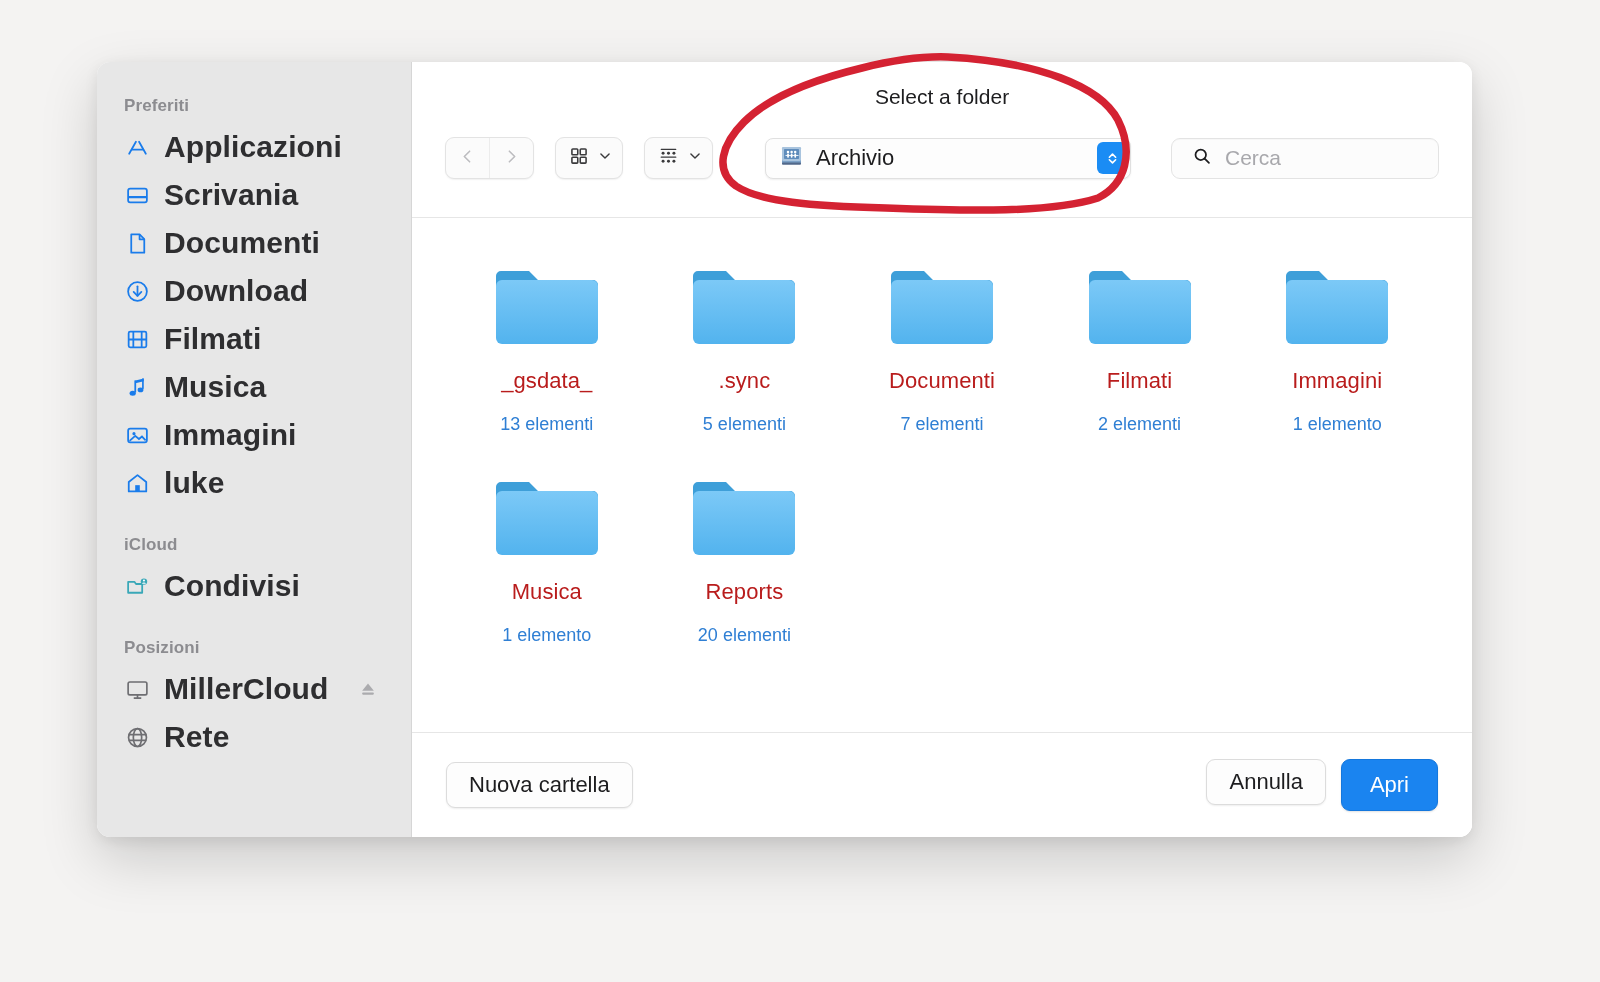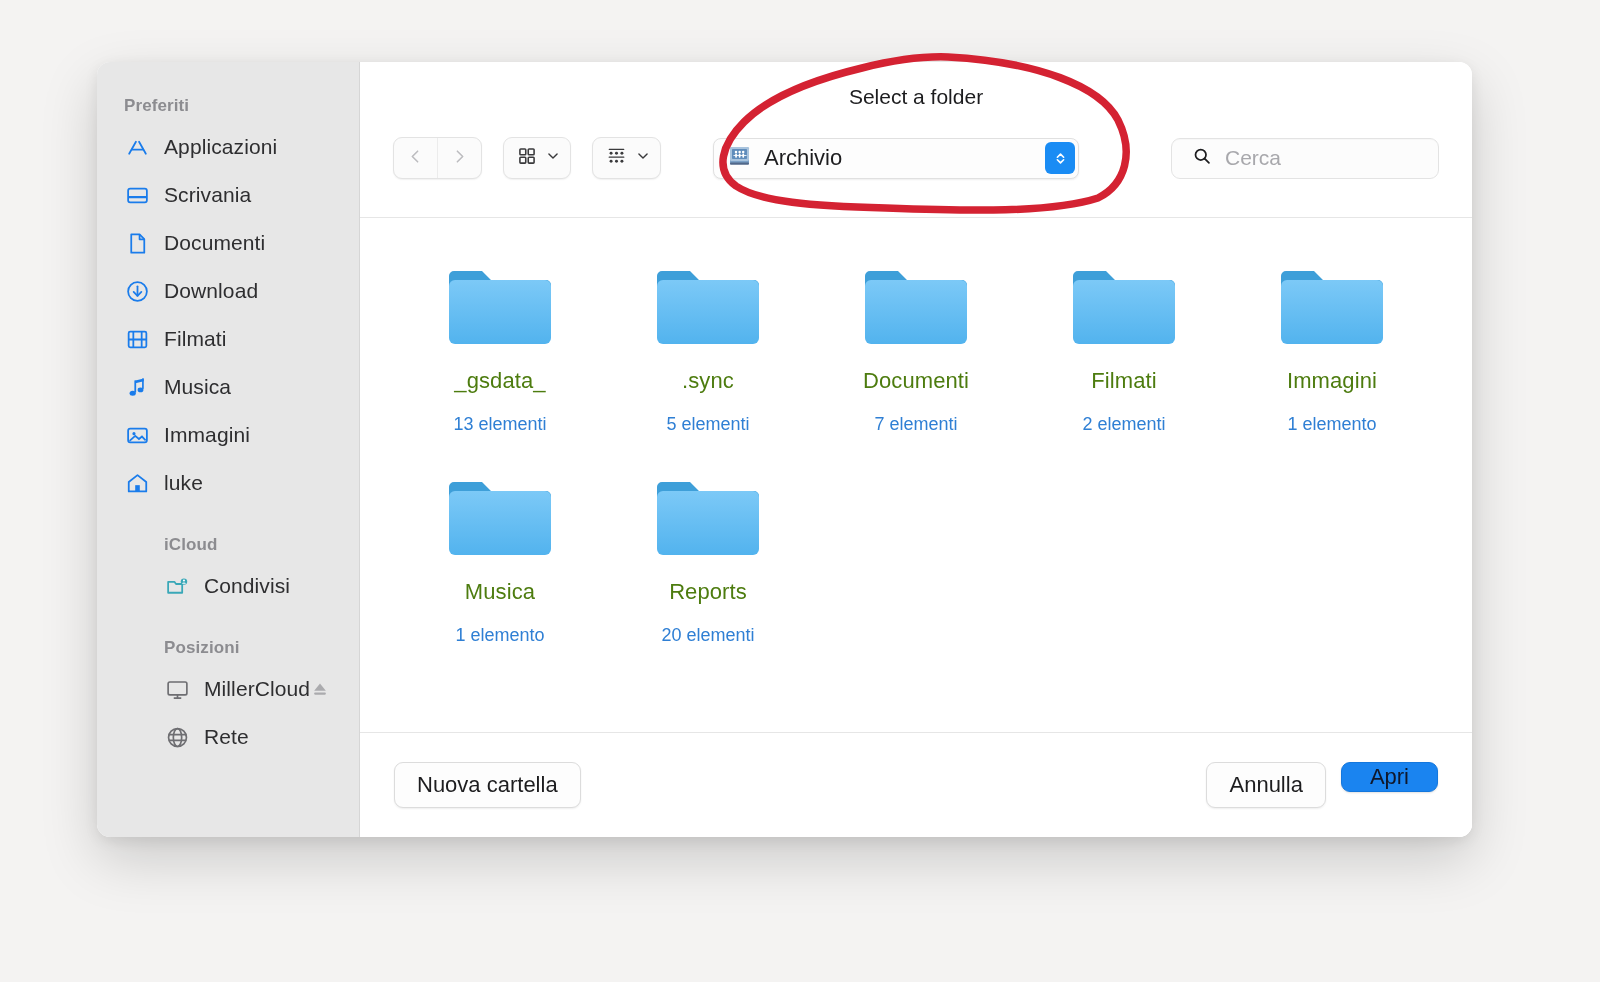--- a/index.html
+++ b/index.html
@@ -32,57 +32,58 @@
     flex-direction: column;
   }
   .window-body {
     flex: 1;
     display: flex;
     min-height: 0;
   }
 
   
   .sidebar {
-    width: 263px;
+    width: 315px;
     background: #e7e7e7;
     border-right: 1px solid #d6d6d6;
     padding: 34px 17px 0 0;
     box-sizing: border-box;
     overflow: hidden;
     position: relative;
   }
   .side-group-title {
     font-size: 17px;
     color: #8c8c90;
     font-weight: 700;
     padding: 0 0 7px 27px;
     letter-spacing: .1px;
   }
-  .side-group + .side-group { margin-top: 28px; margin-left: 40px; }
+  .side-group + .side-group { margin-top: 28px; }
   .side-item {
     display: flex;
     align-items: center;
     height: 48px;
     padding: 0 16px 0 27px;
     cursor: default;
   }
   .side-item .ic {
     width: 26px;
     height: 26px;
     margin-right: 14px;
     flex: 0 0 26px;
     display: flex;
     align-items: center;
     justify-content: center;
   }
   .side-item .lbl {
-    font-size: 21px;
+    font-size: 30px;
     color: #2e2e30;
     letter-spacing: .1px;
     white-space: nowrap;
+    font-weight: bold;
   }
   .side-item .eject {
     margin-left: auto;
     width: 20px;
     height: 20px;
     opacity: .55;
   }
 
   
   .content {
@@ -216,21 +217,21 @@
   .file {
     display: flex;
     flex-direction: column;
     align-items: center;
     padding-top: 8px;
     cursor: default;
   }
   .file .fname {
     margin-top: 12px;
     font-size: 22px;
-    color: #4d7c0f;
+    color: #b91c1c;
     text-align: center;
     letter-spacing: .1px;
   }
   .file .fcount {
     margin-top: 20px;
     font-size: 18px;
     color: #2f7fd4;
     text-align: center;
   }
 
@@ -251,26 +252,26 @@
     border-radius: 9px;
     border: 1px solid #dcdcdc;
     background: #fdfdfd;
     box-shadow: 0 1px 2px rgba(0,0,0,0.07);
     font-family: "Liberation Sans", sans-serif;
     font-size: 22px;
     color: #1d1d1f;
     cursor: default;
   }
   .btn-primary {
-    height: 30px;
+    height: 52px;
     padding: 0 28px;
     border-radius: 9px;
     border: 1px solid #1477dd;
     background: #1a84f0;
-    color: #0f172a;
+    color: #ffffff;
     font-family: "Liberation Sans", sans-serif;
     font-size: 22px;
     cursor: default;
     box-shadow: 0 1px 2px rgba(0,0,0,0.12);
   }
   .footer-right {
     margin-left: auto;
     display: flex;
     gap: 15px;
   }

